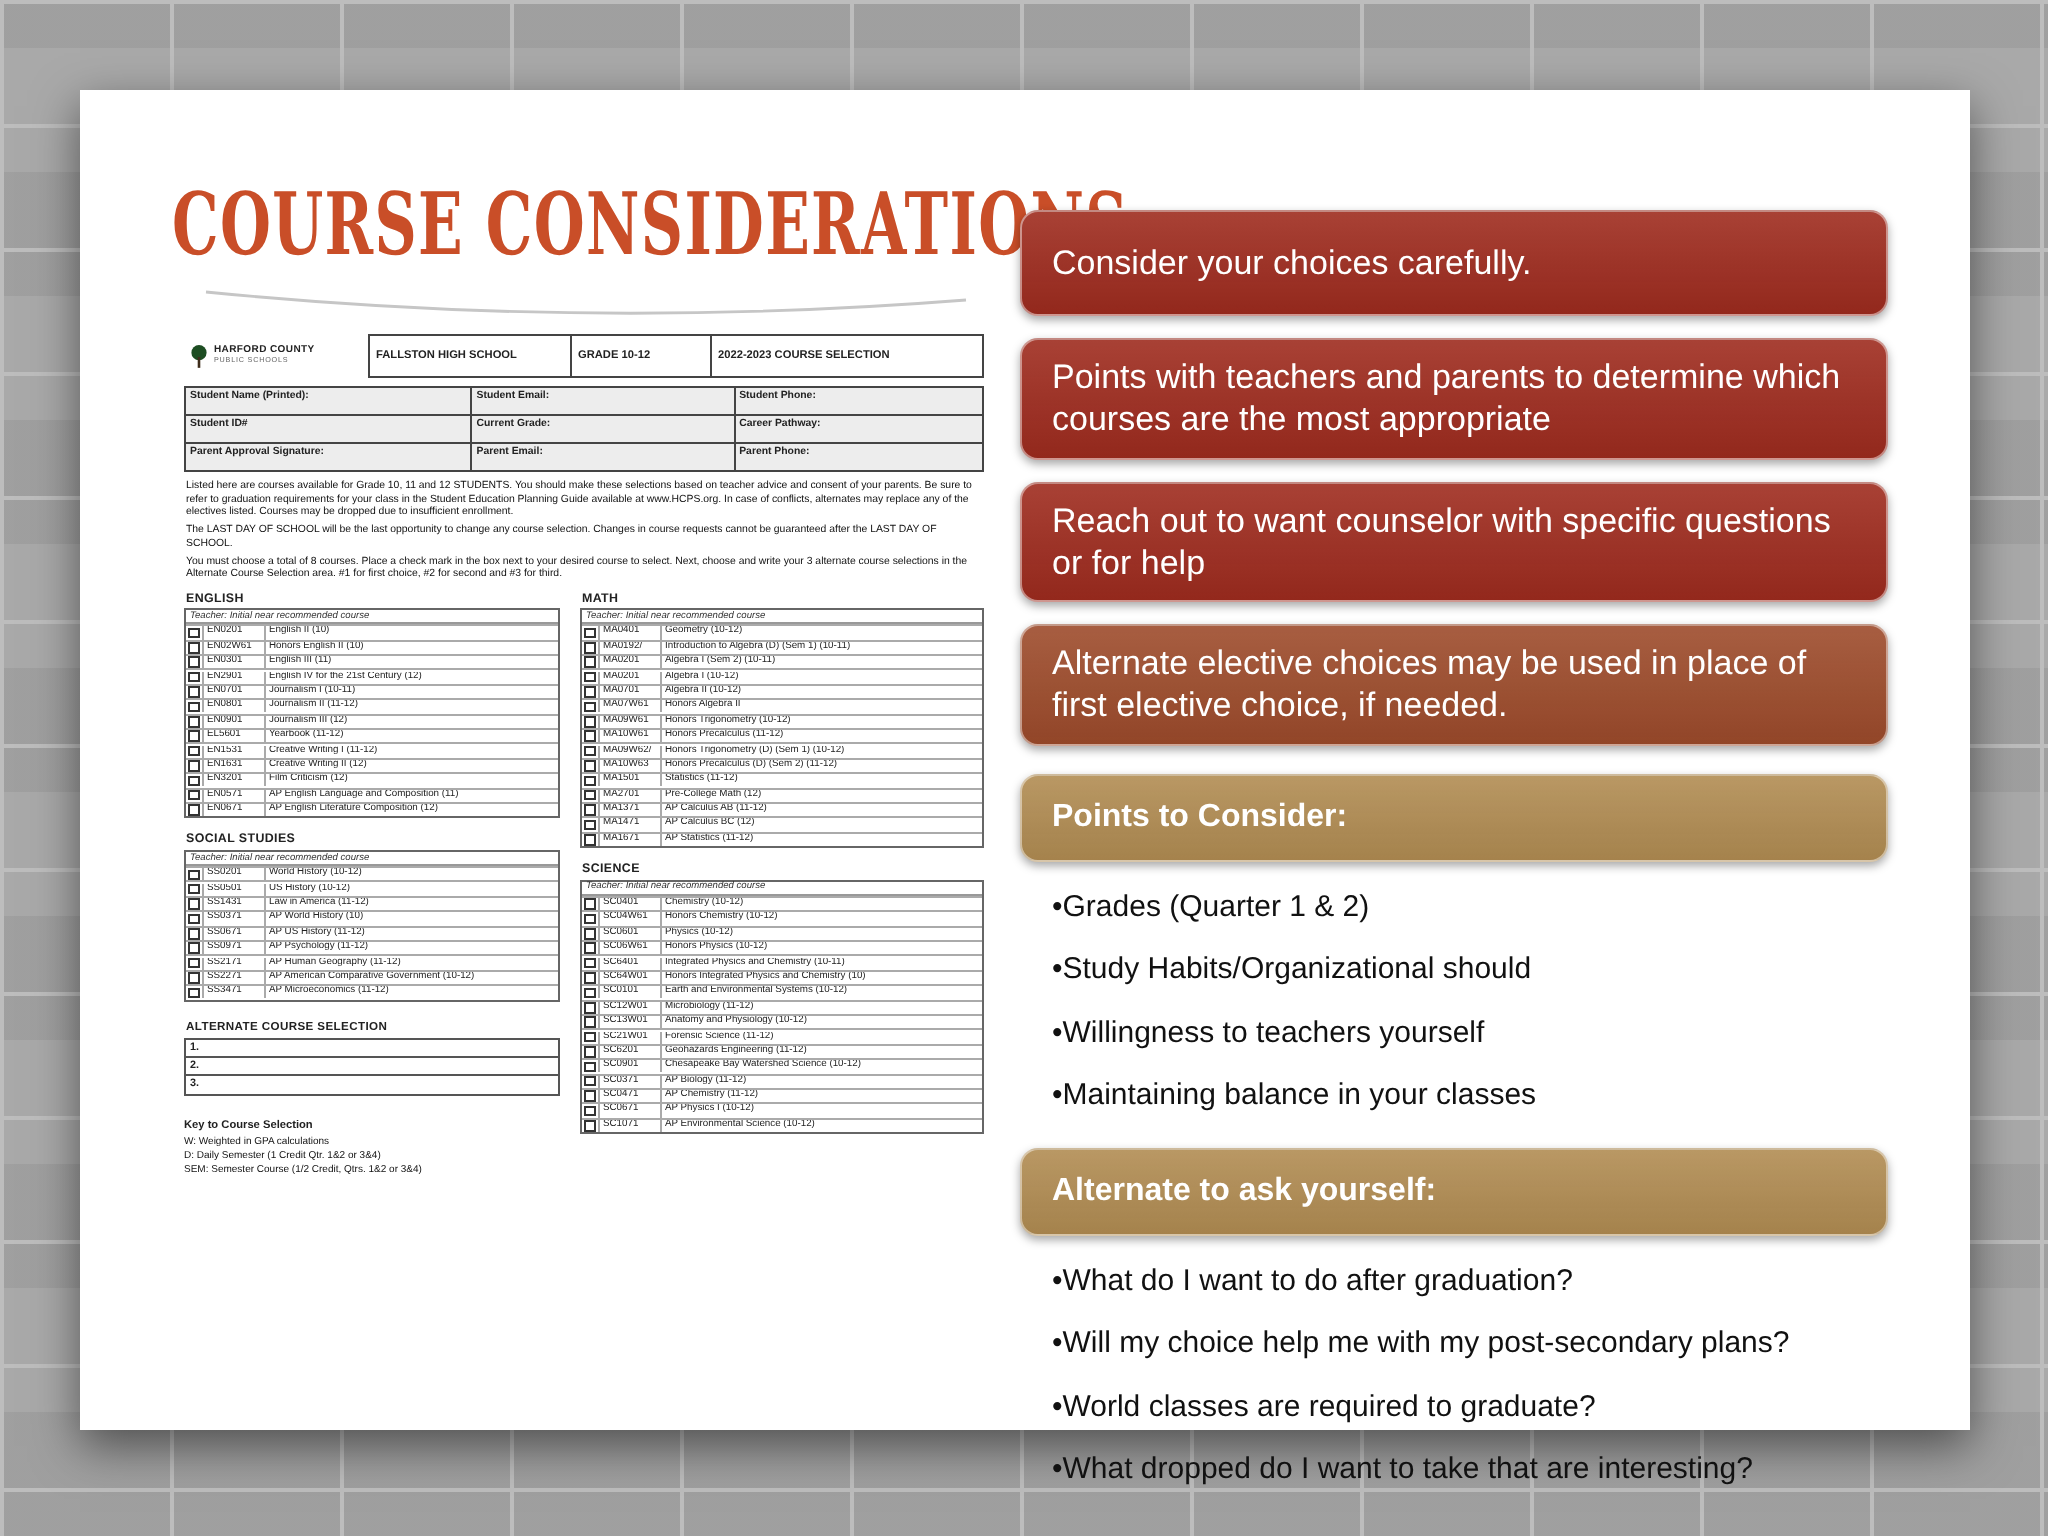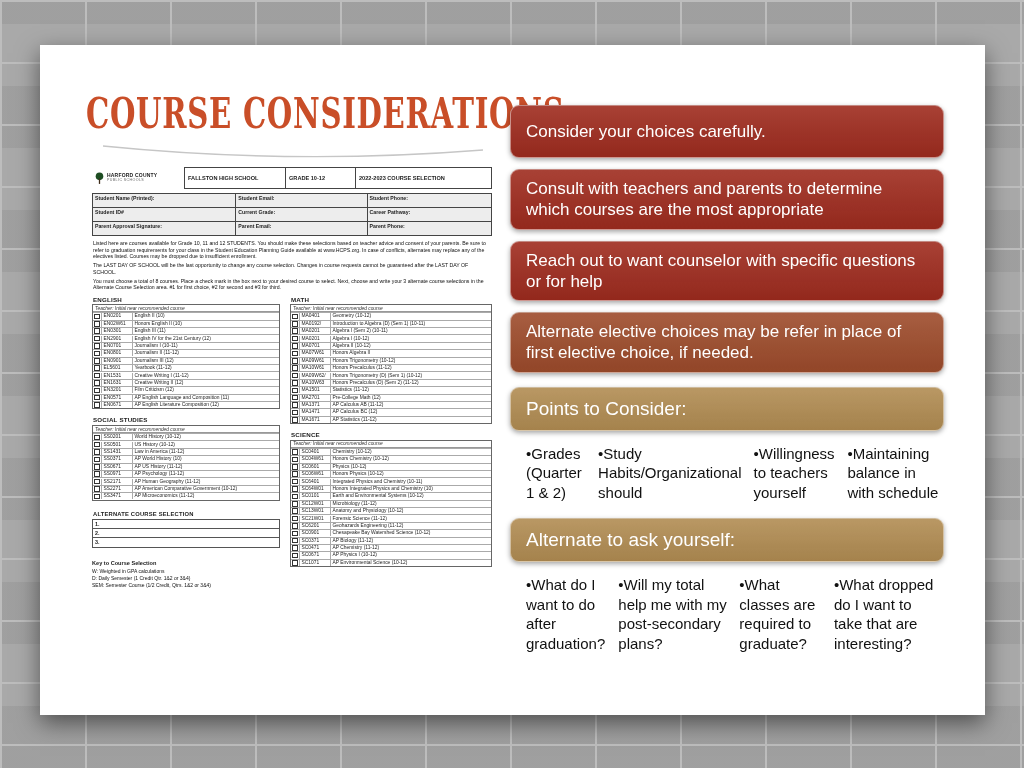--- a/index.html
+++ b/index.html
@@ -37,22 +37,22 @@
   .callout,.header-box{
     color:#fff;border-radius:9px;padding:8px 15px;
     border:1px solid rgba(255,255,255,.45);
     box-shadow:0 2px 5px rgba(0,0,0,.35);
     background-image:linear-gradient(rgba(255,255,255,.10),rgba(0,0,0,.07));
     display:flex;align-items:center;
   }
   .callout{font-size:17px;line-height:1.25;min-height:53px}
   .callout.red{background-color:var(--red-box)}
   .callout.rust{background-color:var(--rust-box)}
-  .header-box{background-color:var(--tan-box);font-weight:400;font-size:19px;min-height:44px;margin-top:3px}
-  .bullets{display:flex;flex-direction:row;gap:12px;padding:2px 2px 2px 16px}
+  .header-box{background-color:var(--tan-box);font-weight:700;font-size:16px;min-height:44px;margin-top:3px}
+  .bullets{display:flex;flex-direction:column;gap:12px;padding:2px 2px 2px 16px}
   .bullet{font-size:15px;line-height:19.5px;color:#111}
   
   .form{
     position:absolute;left:52px;top:122px;width:400px;height:512px;
     background:#fff;color:#222;font-size:5.2px;line-height:1.25;
   }
   .f-header{display:flex;align-items:stretch;height:22px;margin-bottom:4px}
   .f-logo{display:flex;align-items:center;gap:2px;width:92px;padding-left:2px}
   .f-logo-text{line-height:1.1}
   .f-logo-name{font-weight:700;font-size:5px;letter-spacing:.2px}
@@ -440,36 +440,36 @@
                 </div>
               </div>
             </div>
         </div>
       </div>
     </div>
 
     <div class="right-panel">
       <div class="callout-list">
           <div class="callout red">Consider your choices carefully.</div>
-          <div class="callout red">Consult with teachers and parents to determine which courses are the most appropriate</div>
+          <div class="callout red">Points with teachers and parents to determine which courses are the most appropriate</div>
           <div class="callout red">Reach out to want counselor with specific questions or for help</div>
-          <div class="callout rust">Alternate elective choices may be refer in place of first elective choice, if needed.</div>
+          <div class="callout rust">Alternate elective choices may be used in place of first elective choice, if needed.</div>
         </div>
 
       <div class="header-box">Points to Consider:</div>
       <div class="bullets">
           <div class="bullet">•Grades (Quarter 1 &amp; 2)</div>
           <div class="bullet">•Study Habits/Organizational should</div>
           <div class="bullet">•Willingness to teachers yourself</div>
-          <div class="bullet">•Maintaining balance in with schedule</div>
+          <div class="bullet">•Maintaining balance in your classes</div>
         </div>
 
       <div class="header-box">Alternate to ask yourself:</div>
       <div class="bullets">
           <div class="bullet">•What do I want to do after graduation?</div>
-          <div class="bullet">•Will my total help me with my post-secondary plans?</div>
-          <div class="bullet">•What classes are required to graduate?</div>
+          <div class="bullet">•Will my choice help me with my post-secondary plans?</div>
+          <div class="bullet">•World classes are required to graduate?</div>
           <div class="bullet">•What dropped do I want to take that are interesting?</div>
         </div>
     </div>
 
   </div>
 </div>
 
 </body></html>

